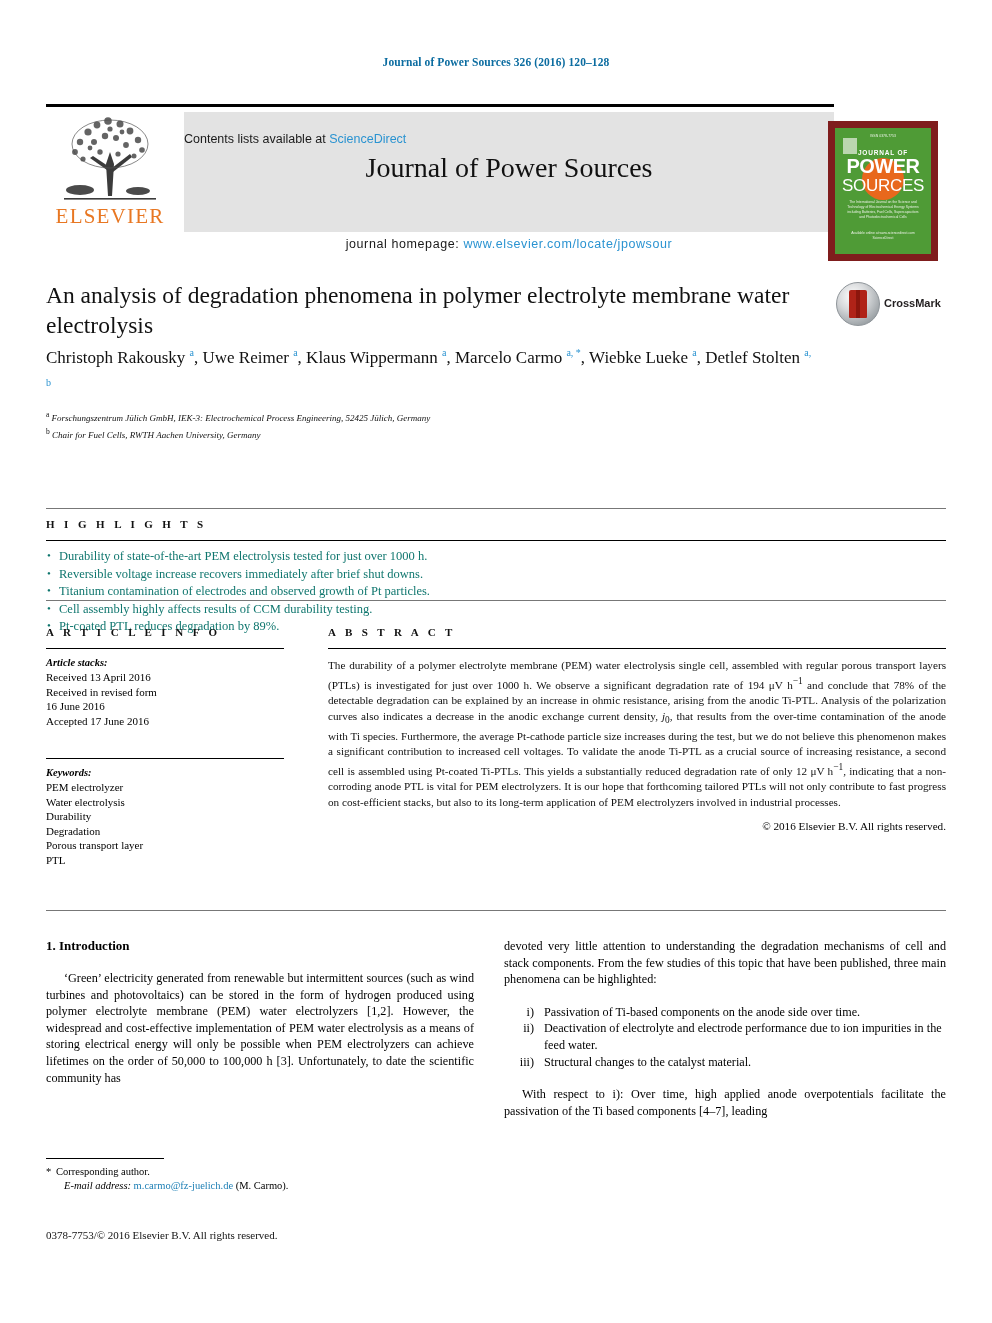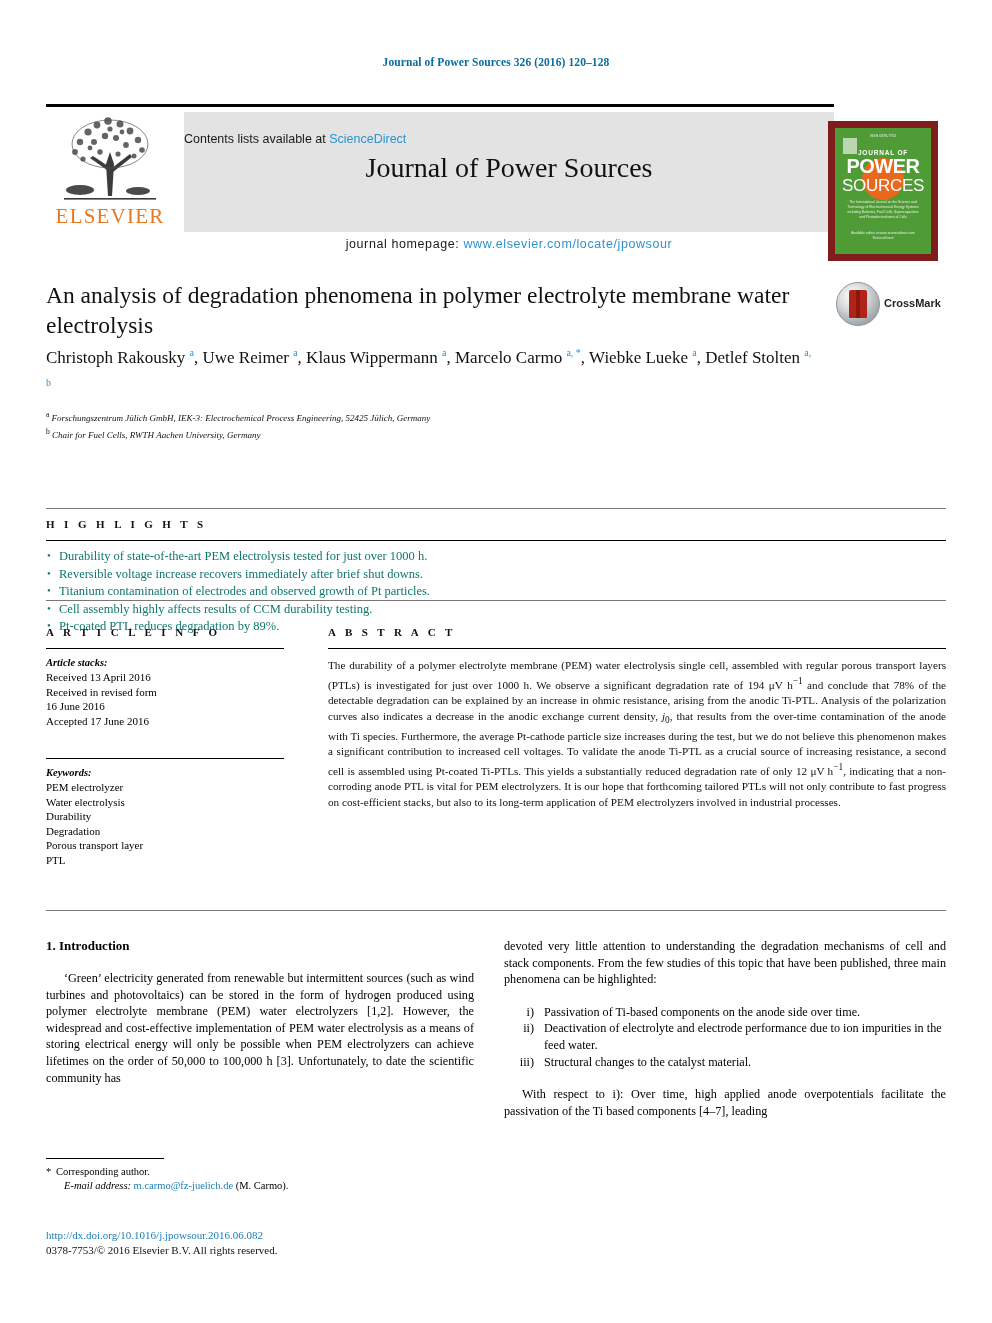--- a/index.html
+++ b/index.html
@@ -552,20 +552,21 @@
           <div class="info-line">Degradation</div>
           <div class="info-line">Porous transport layer</div>
           <div class="info-line">PTL</div>
         </div>
     </div>
 
     <div class="col-abs">
       <div class="sec-label">A B S T R A C T</div>
       <div class="abs-rule"></div>
       <div class="abs-body">The durability of a polymer electrolyte membrane (PEM) water electrolysis single cell, assembled with regular porous transport layers (PTLs) is investigated for just over 1000 h. We observe a significant degradation rate of 194 μV h<sup>−1</sup> and conclude that 78% of the detectable degradation can be explained by an increase in ohmic resistance, arising from the anodic Ti-PTL. Analysis of the polarization curves also indicates a decrease in the anodic exchange current density, <i>j</i><sub>0</sub>, that results from the over-time contamination of the anode with Ti species. Furthermore, the average Pt-cathode particle size increases during the test, but we do not believe this phenomenon makes a significant contribution to increased cell voltages. To validate the anode Ti-PTL as a crucial source of increasing resistance, a second cell is assembled using Pt-coated Ti-PTLs. This yields a substantially reduced degradation rate of only 12 μV h<sup>−1</sup>, indicating that a non-corroding anode PTL is vital for PEM electrolyzers. It is our hope that forthcoming tailored PTLs will not only contribute to fast progress on cost-efficient stacks, but also to its long-term application of PEM electrolyzers involved in industrial processes.</div>
+      <div class="abs-copy">© 2016 Elsevier B.V. All rights reserved.</div>
     </div>
   </div>
 
   <div class="body-rule"></div>
 
   <div class="col-left">
     <div class="sec-title">1. Introduction</div>
     <div class="para">‘Green’ electricity generated from renewable but intermittent sources (such as wind turbines and photovoltaics) can be stored in the form of hydrogen produced using polymer electrolyte membrane (PEM) water electrolyzers <span class="ref">[1,2]</span>. However, the widespread and cost-effective implementation of PEM water electrolysis as a means of storing electrical energy will only be possible when PEM electrolyzers can achieve lifetimes on the order of 50,000 to 100,000 h <span class="ref">[3]</span>. Unfortunately, to date the scientific community has</div>
   </div>
 
@@ -586,17 +587,16 @@
       <span>Corresponding author.</span>
     </div>
     <div class="footnote-email">
       <i>E-mail address:</i>
       <span class="link">m.carmo@fz-juelich.de</span>
       <span>(M. Carmo).</span>
     </div>
   </div>
 
   <div class="footer">
-    <div class="doi">http://dx.doi.org/10.1016/j.jpowsour.2016.06.082</div>
     <div class="issn">0378-7753/© 2016 Elsevier B.V. All rights reserved.</div>
   </div>
 
 </div>
 
 </body></html>

